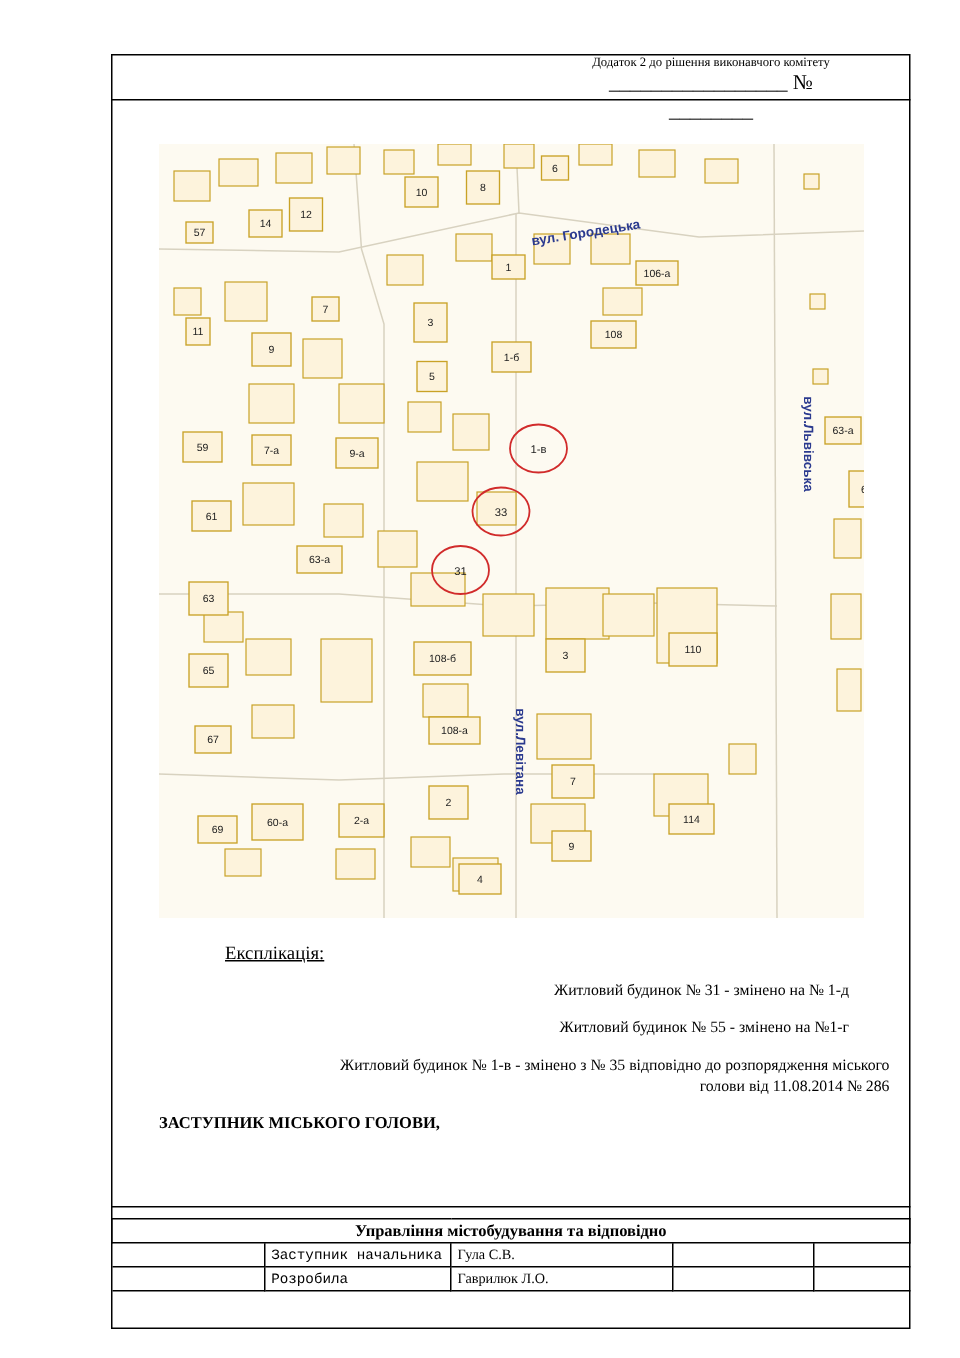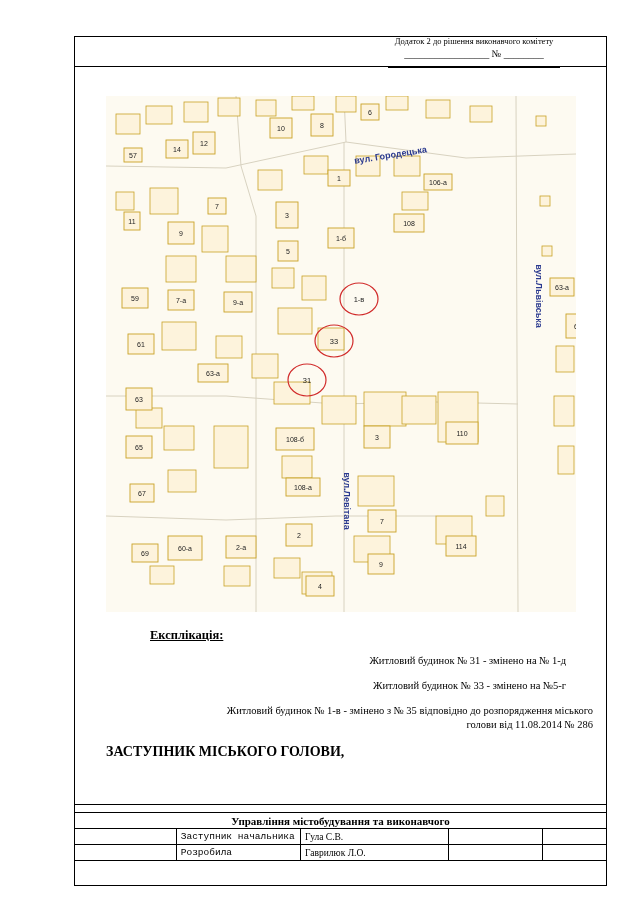--- a/index.html
+++ b/index.html
@@ -24,24 +24,24 @@
   
   .header-box {
     position: absolute;
     left: 388px;
     top: 36px;
     width: 172px;
     font-size: 8.5px;
     line-height: 1.35;
     text-align: center;
     border-bottom: 1px solid #000;
-    padding-bottom: 6px;
+    padding-bottom: 16px;
   }
   .header-line2 {
-    font-size: 10px;
+    font-size: 14px;
     letter-spacing: 0;
   }
   
   .doc-frame {
     position: absolute;
     left: 74px;
     top: 36px;
     width: 533px;
     height: 850px;
     border: 1px solid #000;
@@ -73,40 +73,40 @@
     background: #fdfaf1;
     overflow: hidden;
   }
   .map-svg { display:block; }
   
   .explication-title {
     position: absolute;
     left: 150px;
     top: 628px;
     font-size: 12.5px;
-    font-weight: bold;
+    font-weight: normal;
     text-decoration: underline;
   }
   .expl-item {
     position: absolute;
     left: 186px;
     font-size: 10.5px;
     line-height: 1.35;
     width: 380px;
     text-align: right;
   }
   .expl-1 { top: 654px; }
   .expl-2 { top: 679px; }
   .expl-3 { top: 704px; margin-left: 27px; }
   .sign-block {
     position: absolute;
     left: 106px;
     top: 742px;
     width: 480px;
-    font-size: 14px;
+    font-size: 11px;
     font-weight: bold;
     line-height: 1.4;
   }
   .sign-line {
     display: inline-block;
     width: 150px;
     border-bottom: 1px solid #000;
     margin: 0 6px 0 4px;
     height: 10px;
   }
@@ -320,31 +320,31 @@
           <ellipse cx="228" cy="245" rx="19" ry="16" fill="none" stroke="#d12b2b" stroke-width="1.2"></ellipse>
           <text x="228" y="248" text-anchor="middle" font-size="7.5" class="bld-label">33</text>
           <ellipse cx="201" cy="284" rx="19" ry="16" fill="none" stroke="#d12b2b" stroke-width="1.2"></ellipse>
           <text x="201" y="287" text-anchor="middle" font-size="7.5" class="bld-label">31</text>
         </g>
     </svg>
   </div>
 
   <div class="explication-title">Експлікація:</div>
   <div class="expl-item expl-1">Житловий будинок № 31 - змінено на № 1-д</div>
-  <div class="expl-item expl-2">Житловий будинок № 33 - змінено на №5-г</div>
+  <div class="expl-item expl-2">Житловий будинок № 55 - змінено на №1-г</div>
   <div class="expl-item expl-3">Житловий будинок № 1-в - змінено з № 35 відповідно до розпорядження міського голови від 11.08.2014 № 286</div>
 
   <div class="sign-block">
     <div>ЗАСТУПНИК МІСЬКОГО ГОЛОВИ,</div>
   </div>
 
   <table class="footer-table">
     <tbody>
       <tr>
-        <td class="footer-title" colspan="5">Управління містобудування та виконавчого</td>
+        <td class="footer-title" colspan="5">Управління містобудування та відповідно</td>
       </tr>
       <tr>
         <td class="c1"></td>
         <td class="c2">Заступник начальника</td>
         <td class="c3">Гула С.В.</td>
         <td class="c4"></td>
         <td class="c5"></td>
       </tr>
       <tr>
         <td class="c1"></td>

